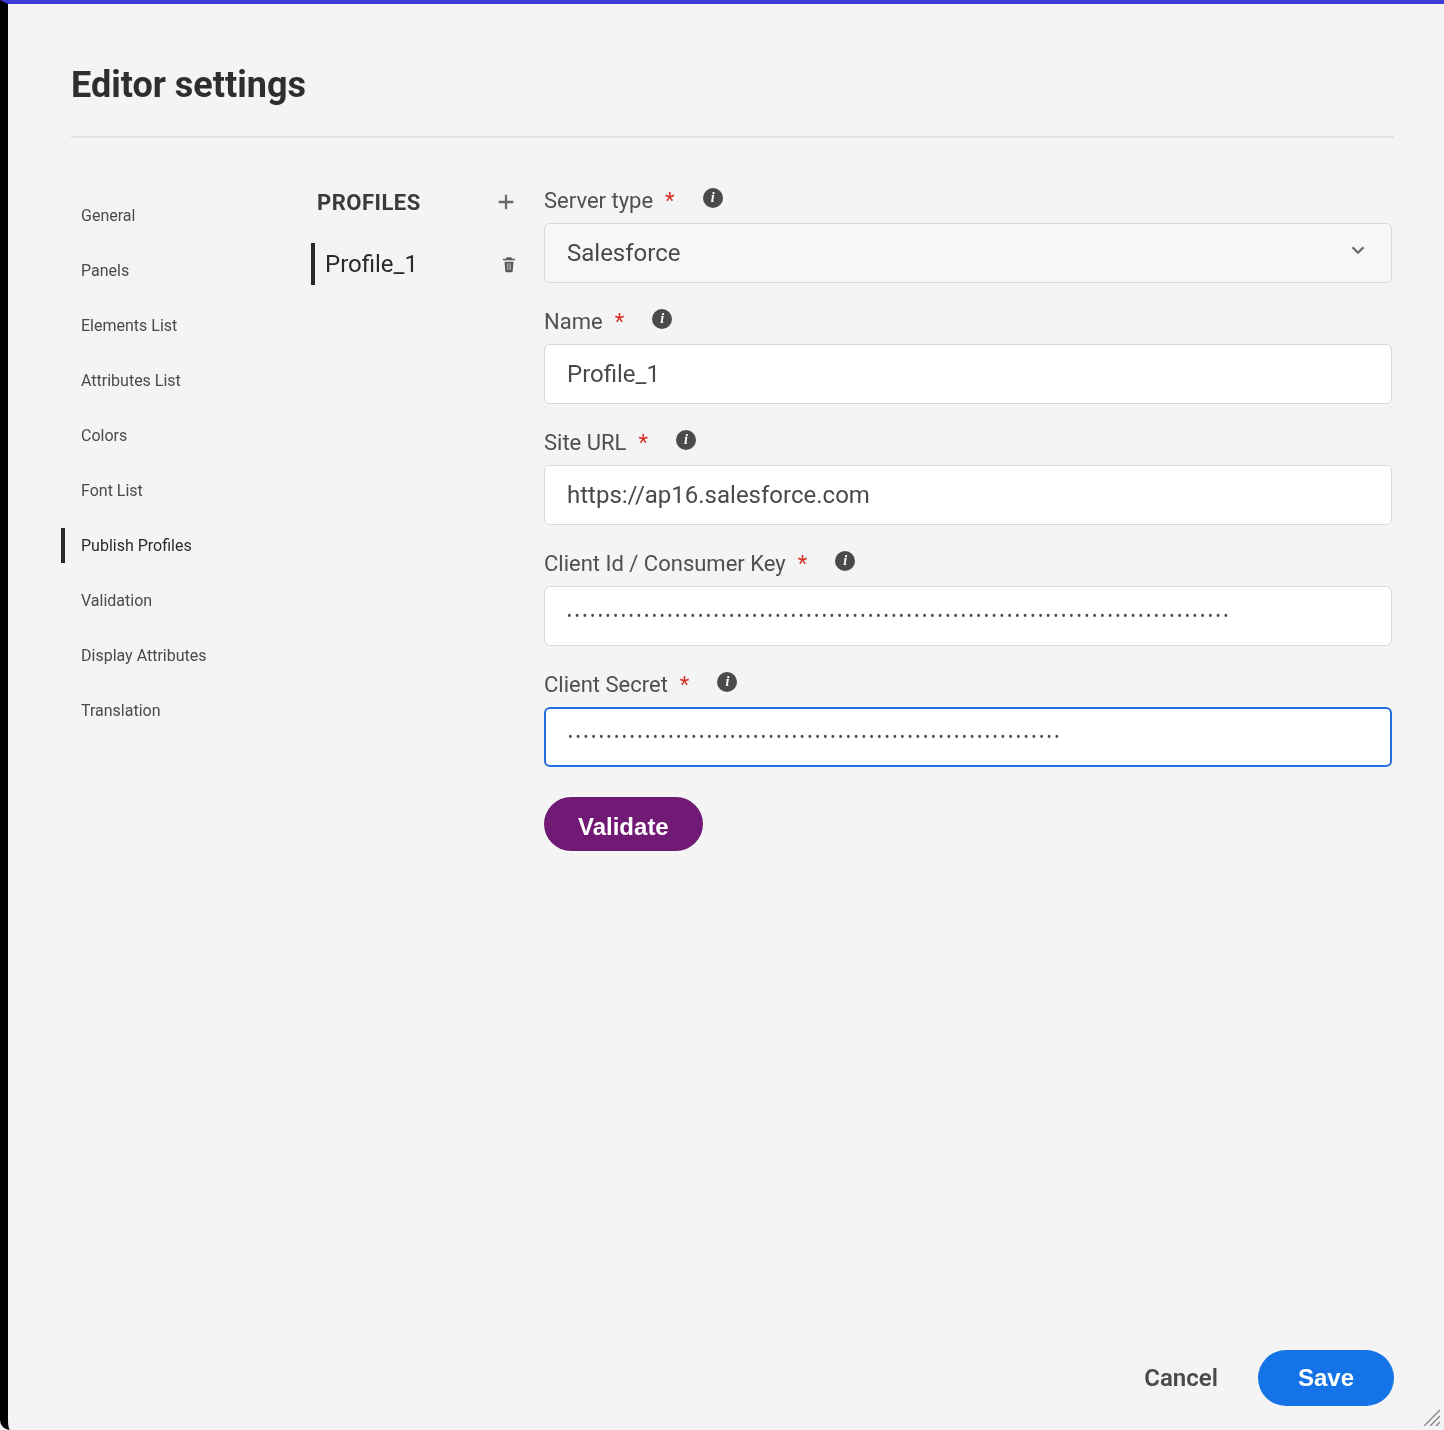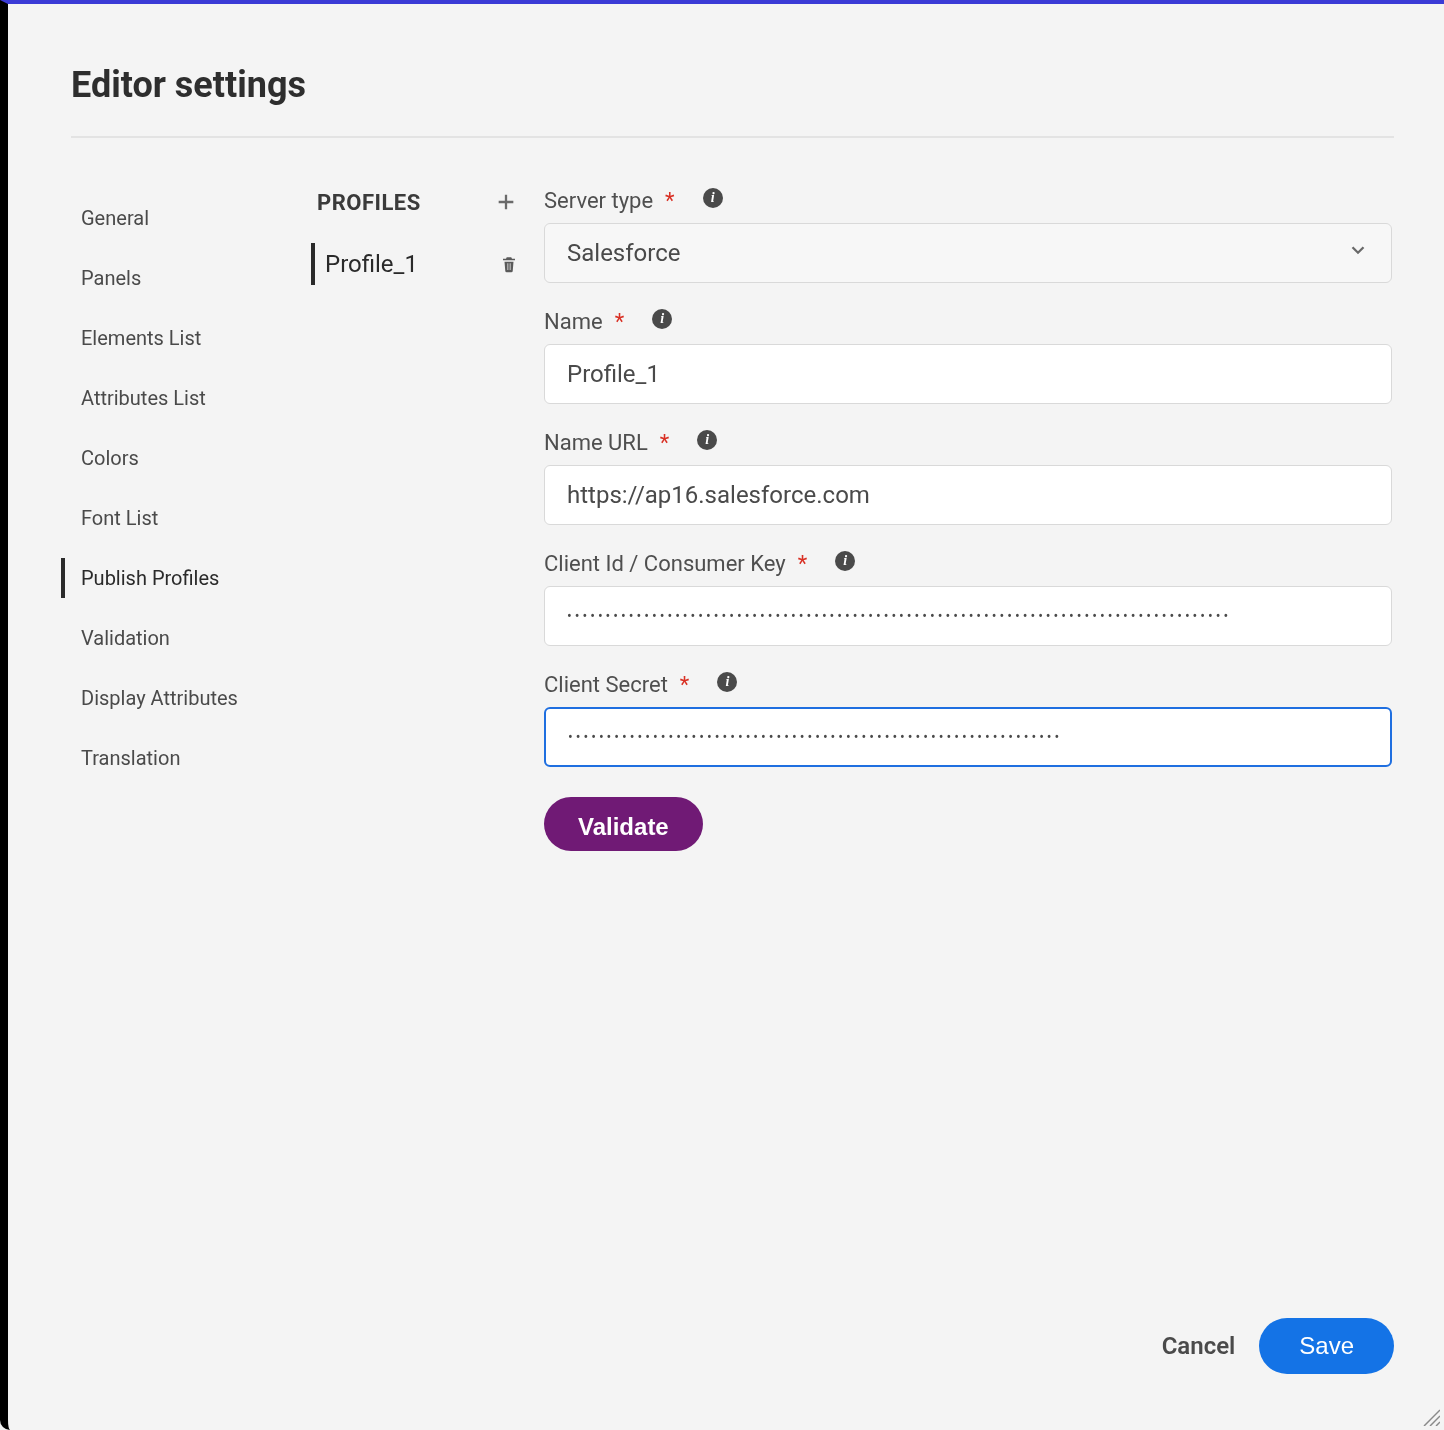--- a/index.html
+++ b/index.html
@@ -35,21 +35,21 @@
     display: flex;
     margin-top: 50px;
   }
   .nav {
     width: 240px;
     flex-shrink: 0;
   }
   .nav-item {
     position: relative;
     padding: 18px 0 18px 10px;
-    font-size: 20px;
+    font-size: 16px;
     color: #4a4a4a;
     cursor: pointer;
   }
   .nav-item.active {
     color: #2a2a2a;
   }
   .nav-item.active::before {
     content: "";
     position: absolute;
     left: -10px;
@@ -172,40 +172,40 @@
     background: #701a75;
     color: #fff;
     font-size: 24px;
     font-weight: 600;
     border: none;
     border-radius: 27px;
     cursor: pointer;
   }
   .footer {
     position: absolute;
-    bottom: 56px;
+    bottom: 24px;
     right: 50px;
     display: flex;
     align-items: center;
-    gap: 24px;
+    gap: 40px;
     justify-content: center;
   }
   .cancel-btn {
     font-size: 24px;
     color: #4a4a4a;
     font-weight: 600;
     cursor: pointer;
   }
   .save-btn {
     height: 56px;
     padding: 0 40px;
     background: #1473e6;
     color: #fff;
     font-size: 24px;
-    font-weight: 400;
+    font-weight: 700;
     border: none;
     border-radius: 28px;
     cursor: pointer;
   }
   .resize-handle {
     position: absolute;
     right: 4px;
     bottom: 4px;
     width: 20px;
     height: 20px;
@@ -279,21 +279,21 @@
           <div class="field-label-row">
             <span>Name</span>
               <span class="req">*</span>
             <span class="info-icon">i</span>
           </div>
           <input class="text-input" type="text" value="Profile_1" style="">
         </div>
 
         <div class="field">
           <div class="field-label-row">
-            <span>Name URL</span>
+            <span>Site URL</span>
               <span class="req">*</span>
             <span class="info-icon">i</span>
           </div>
           <input class="text-input" type="text" value="https://ap16.salesforce.com" style="">
         </div>
 
         <div class="field">
           <div class="field-label-row">
             <span>Client Id / Consumer Key</span>
               <span class="req">*</span>

